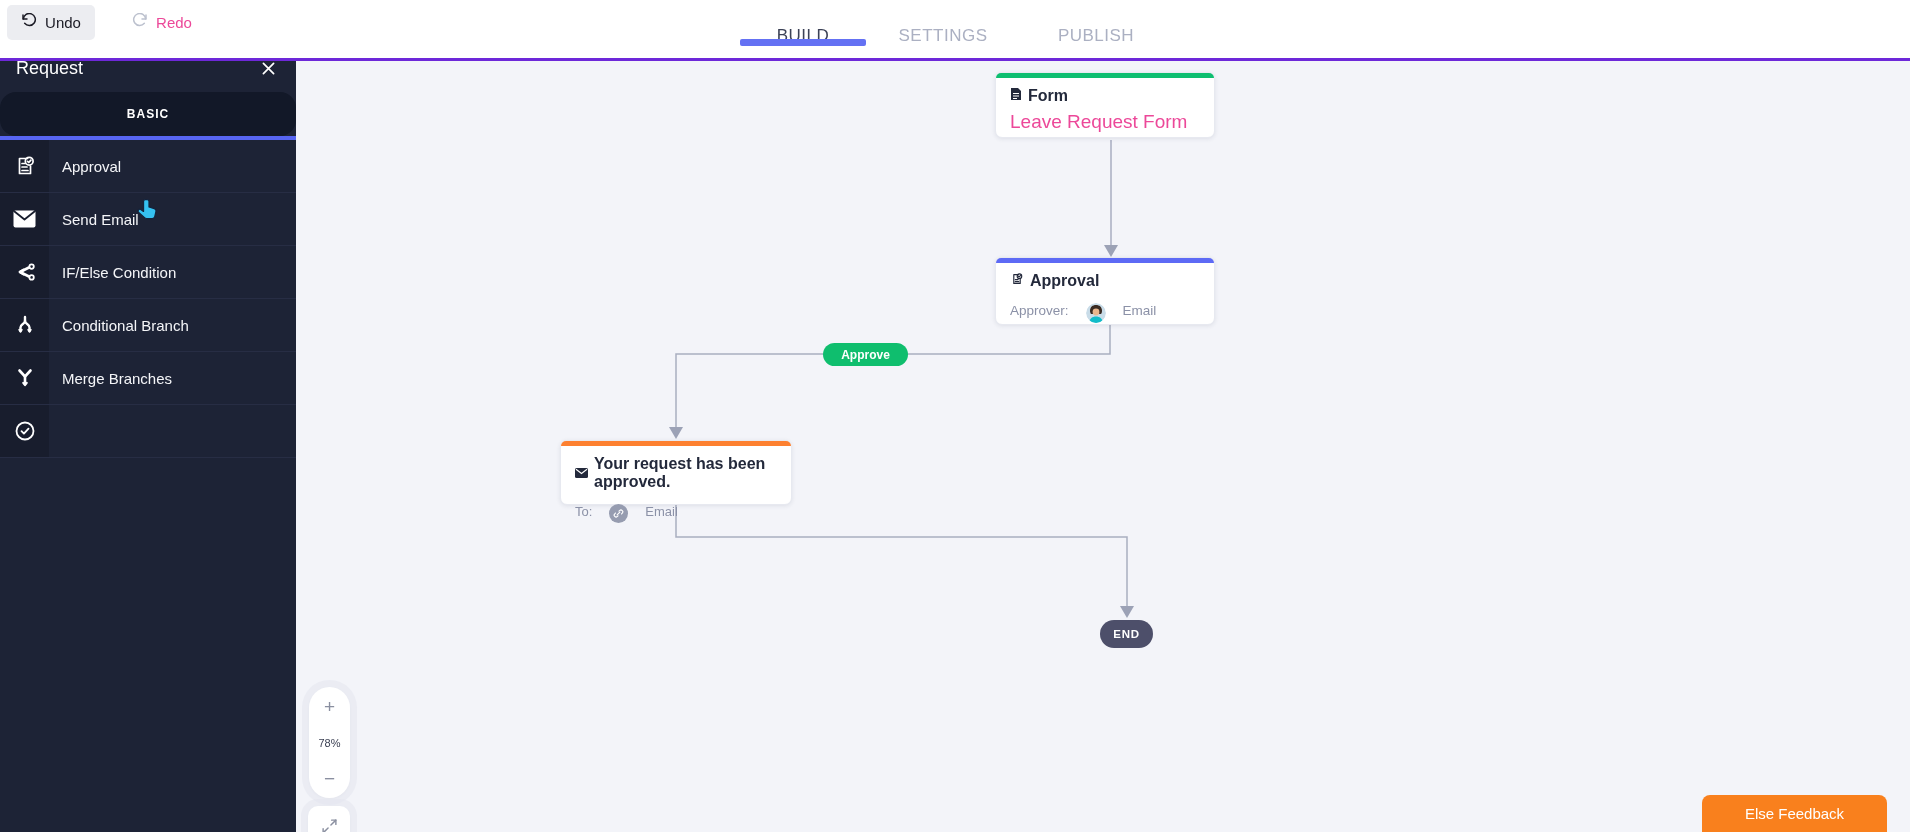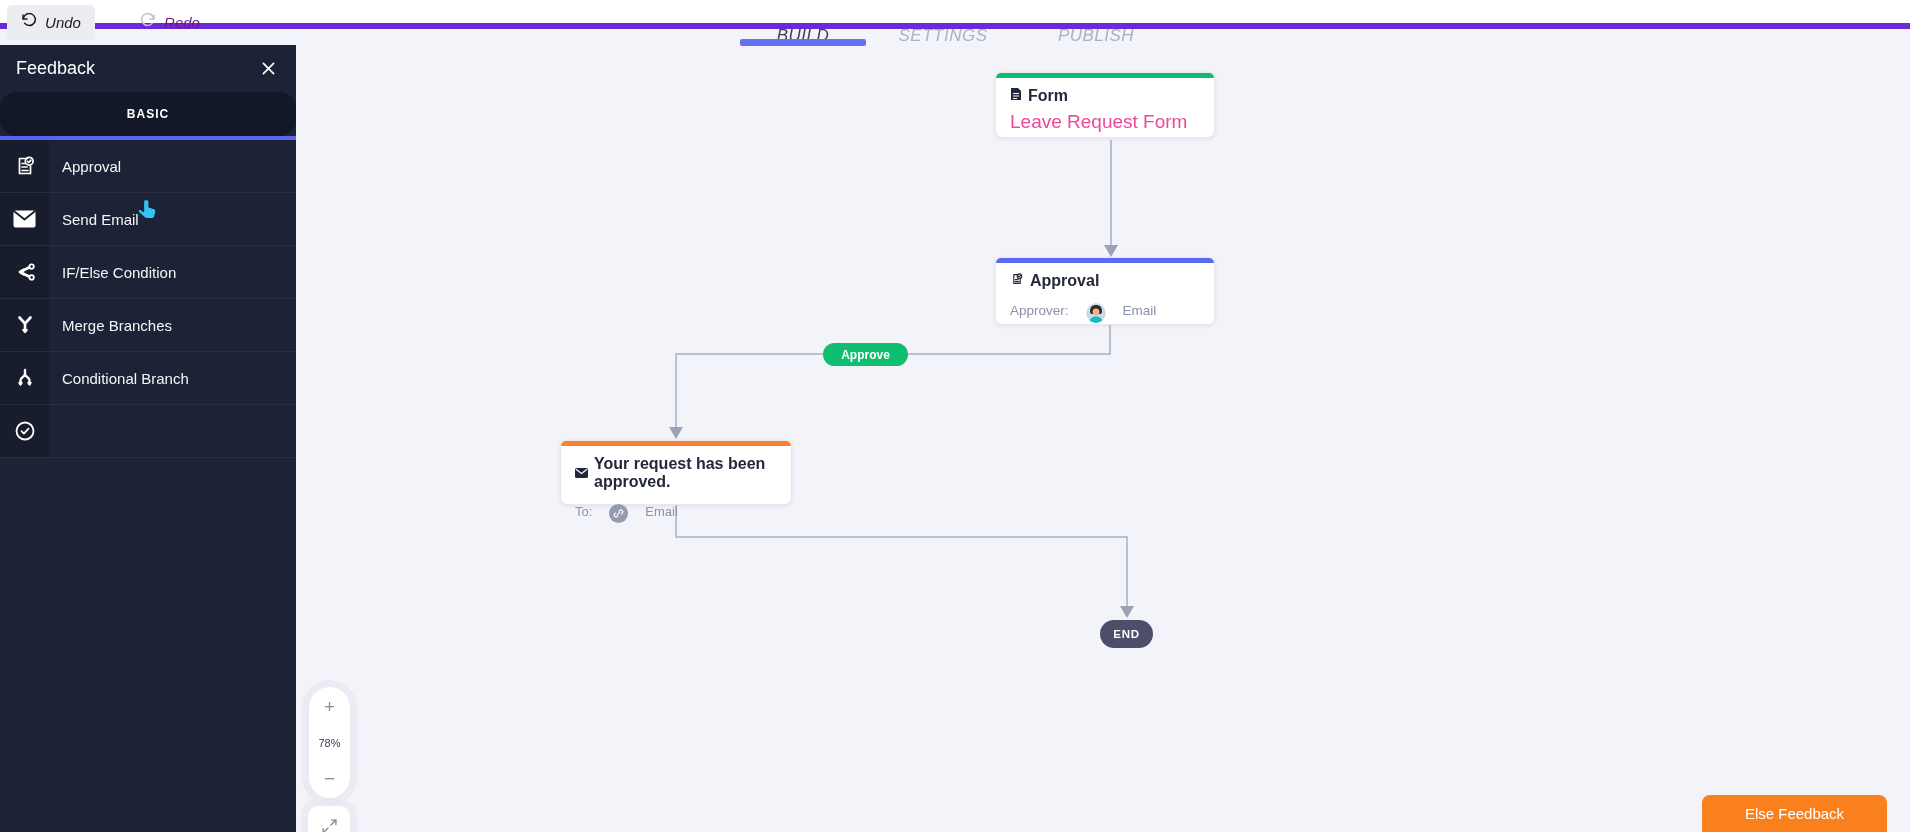--- a/index.html
+++ b/index.html
@@ -1,27 +1,27 @@
 <!DOCTYPE html>
 <html><head>
 <meta charset="utf-8">
 <style>
   * { margin:0; padding:0; box-sizing:border-box; }
   html,body { width:1910px; height:832px; overflow:hidden;
     font-family:"Liberation Sans", sans-serif; background:#F3F4F9; }
 
   
-  #topbar { position:absolute; left:0; top:0; width:1910px; height:29px;
-    background:#FFFFFF; border-bottom:6px solid #6d28d9; z-index:40;font-style:italic; }
+  #topbar { position:absolute; left:0; top:0; width:1910px; height:61px;
+    background:#FFFFFF; border-bottom:3px solid #6d28d9; z-index:40; }
   .undo-btn { position:absolute; left:7px; top:5px; width:88px; height:35px;
     background:#ECEDF1; border-radius:5px; display:flex; align-items:center;
     justify-content:center; gap:8px; color:#1A1A24; font-size:15px; cursor:pointer; }
-  .redo-btn { position:absolute; left:128px; top:5px; width:84px; height:35px;
+  .redo-btn { position:absolute; left:120px; top:5px; width:84px; height:35px;
     display:flex; align-items:center; justify-content:center; gap:8px;
-    color:#701a75; font-size:15px; }
+    color:#ec4899; font-size:15px; }
   .tab { position:absolute; top:0; height:40px; display:flex; align-items:center;
     justify-content:center; font-size:17px; letter-spacing:.5px; color:#ABB0C2; cursor:pointer;margin-top:16px; }
   .tab.active { color:#3C4257; }
   #tab-build   { left:740px; width:126px; }
   #tab-settings{ left:880px; width:126px; }
   #tab-publish { left:1032px; width:128px; }
   .tab-underline { position:absolute; left:740px; top:39px; width:126px; height:7px;
     background:#6471F3; border-radius:2px; }
 
   
@@ -116,21 +116,21 @@
     <span>SETTINGS</span>
   </div>
   <div id="tab-publish" class="tab">
     <span>PUBLISH</span>
   </div>
   <div class="tab-underline"></div>
 </div>
 
 <div id="sidebar">
   <div class="sb-header">
-    <span class="sb-title">Feedback</span>
+    <span class="sb-title">Request</span>
     <span class="sb-close">
       <svg width="17" height="17" viewBox="0 0 20 20" fill="none" stroke="#FFFFFF" stroke-width="2" stroke-linecap="round">
         <path d="M4 4l12 12M16 4L4 16"></path>
       </svg>
     </span>
   </div>
   <div class="sb-section">BASIC</div>
   <div class="sb-accent"></div>
 
   <div class="sb-row">
@@ -158,44 +158,44 @@
   <div class="sb-row">
     <span class="sb-icon-cell">
       <svg width="24" height="24" viewBox="0 0 24 24" fill="none" stroke="#FFFFFF" stroke-linecap="round" stroke-linejoin="round">
         <path d="M16 7.5L7 12l9 4.5" stroke-width="2.6"></path>
         <path d="M10.5 9.8L7 12l3.5 2.2" stroke-width="2.6"></path>
         <circle cx="18.6" cy="6.6" r="2.2" stroke-width="1.8"></circle>
         <circle cx="18.6" cy="17.4" r="2.2" stroke-width="1.8"></circle>
       </svg>
     </span>
     <span class="sb-label">IF/Else Condition</span>
-  </div>
-
-  <div class="sb-row">
-    <span class="sb-icon-cell">
-      <svg width="24" height="24" viewBox="0 0 24 24" fill="none" stroke="#FFFFFF" stroke-width="2.6" stroke-linecap="round" stroke-linejoin="round">
-        <path d="M6.5 4.5l5.5 6 5.5-6"></path>
-        <path d="M12 10.5V18"></path>
-        <path d="M10.2 16.8l1.8 2.4 1.8-2.4" stroke-width="2"></path>
-      </svg>
-    </span>
-    <span class="sb-label">Merge Branches</span>
   </div>
 
   <div class="sb-row">
     <span class="sb-icon-cell">
       <svg width="24" height="24" viewBox="0 0 24 24" fill="none" stroke="#FFFFFF" stroke-width="2.4" stroke-linecap="round" stroke-linejoin="round">
         <path d="M12 4v4"></path>
         <path d="M12 8c0 3-4.5 3.2-4.5 6.5V18"></path>
         <path d="M12 8c0 3 4.5 3.2 4.5 6.5V18"></path>
         <path d="M6.2 16.8l1.3 2 1.3-2" stroke-width="1.8"></path>
         <path d="M15.2 16.8l1.3 2 1.3-2" stroke-width="1.8"></path>
       </svg>
     </span>
     <span class="sb-label">Conditional Branch</span>
+  </div>
+
+  <div class="sb-row">
+    <span class="sb-icon-cell">
+      <svg width="24" height="24" viewBox="0 0 24 24" fill="none" stroke="#FFFFFF" stroke-width="2.6" stroke-linecap="round" stroke-linejoin="round">
+        <path d="M6.5 4.5l5.5 6 5.5-6"></path>
+        <path d="M12 10.5V18"></path>
+        <path d="M10.2 16.8l1.8 2.4 1.8-2.4" stroke-width="2"></path>
+      </svg>
+    </span>
+    <span class="sb-label">Merge Branches</span>
   </div>
 
   <div class="sb-row">
     <span class="sb-icon-cell">
       <svg width="24" height="24" viewBox="0 0 24 24" fill="none" stroke="#FFFFFF" stroke-width="1.8" stroke-linecap="round" stroke-linejoin="round">
         <circle cx="12" cy="12" r="8.5"></circle>
           <path d="M8.5 12.2l2.4 2.4 4.6-5"></path>
       </svg>
     </span>
   </div>

